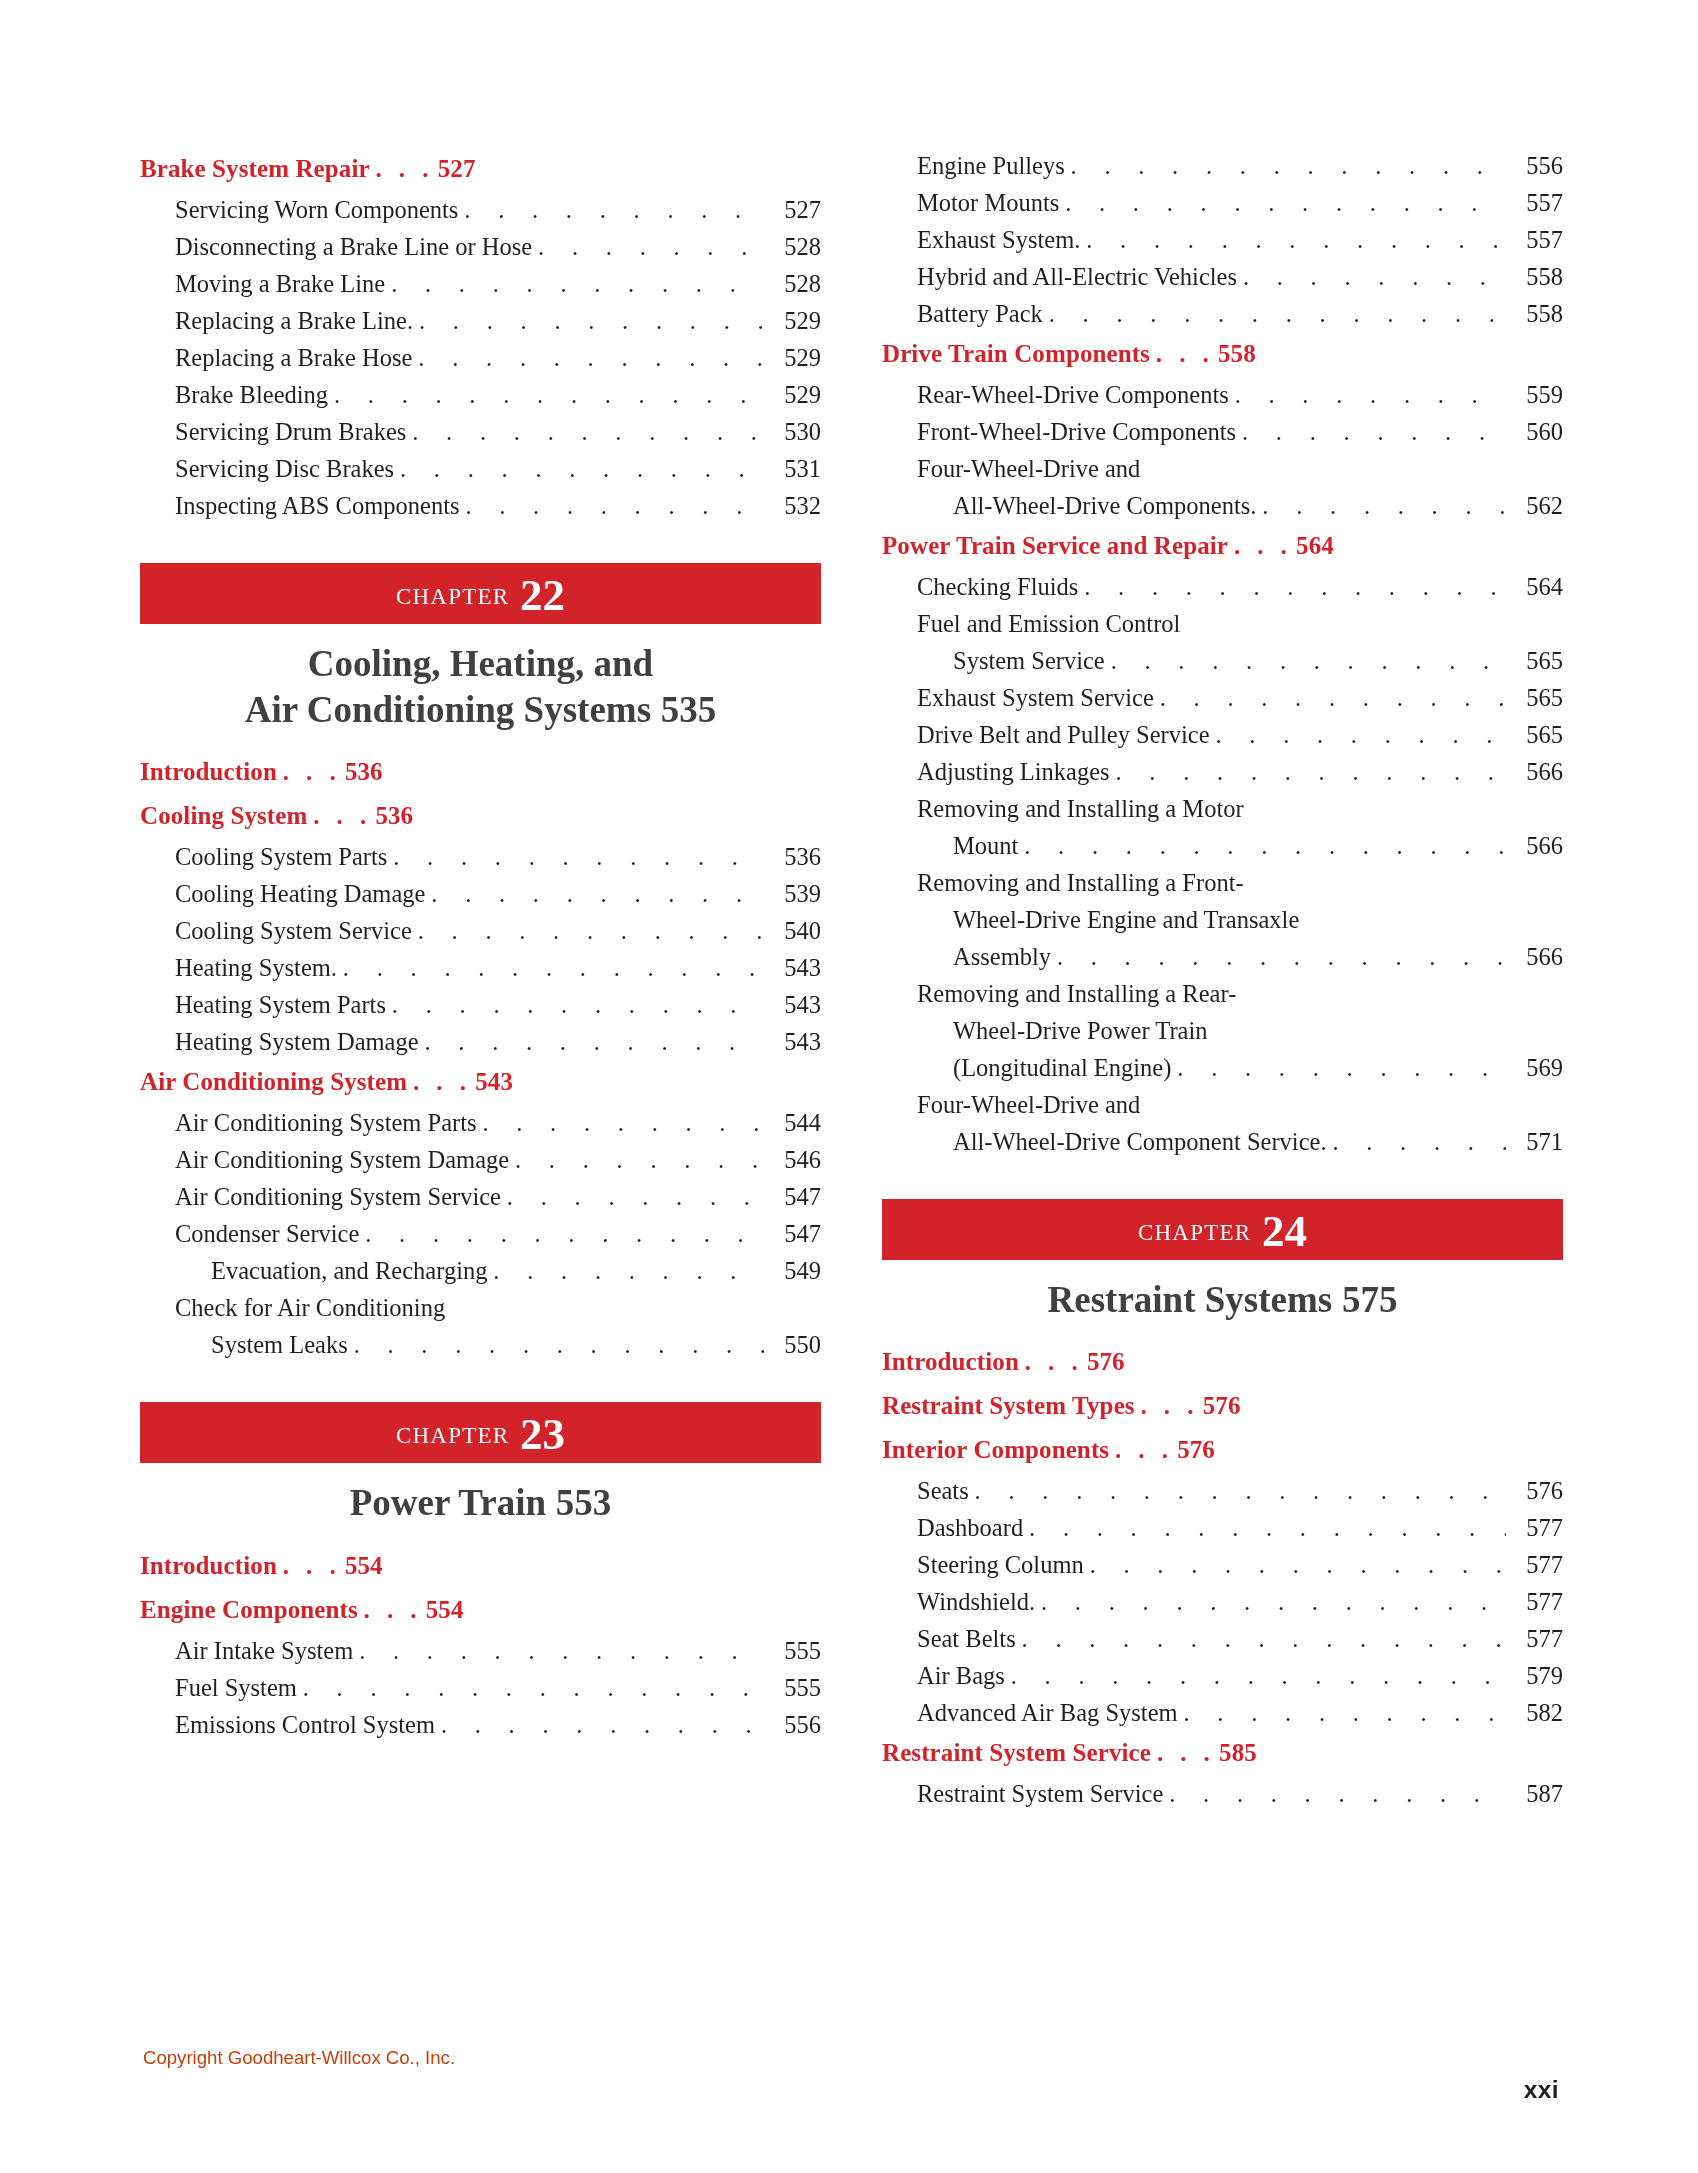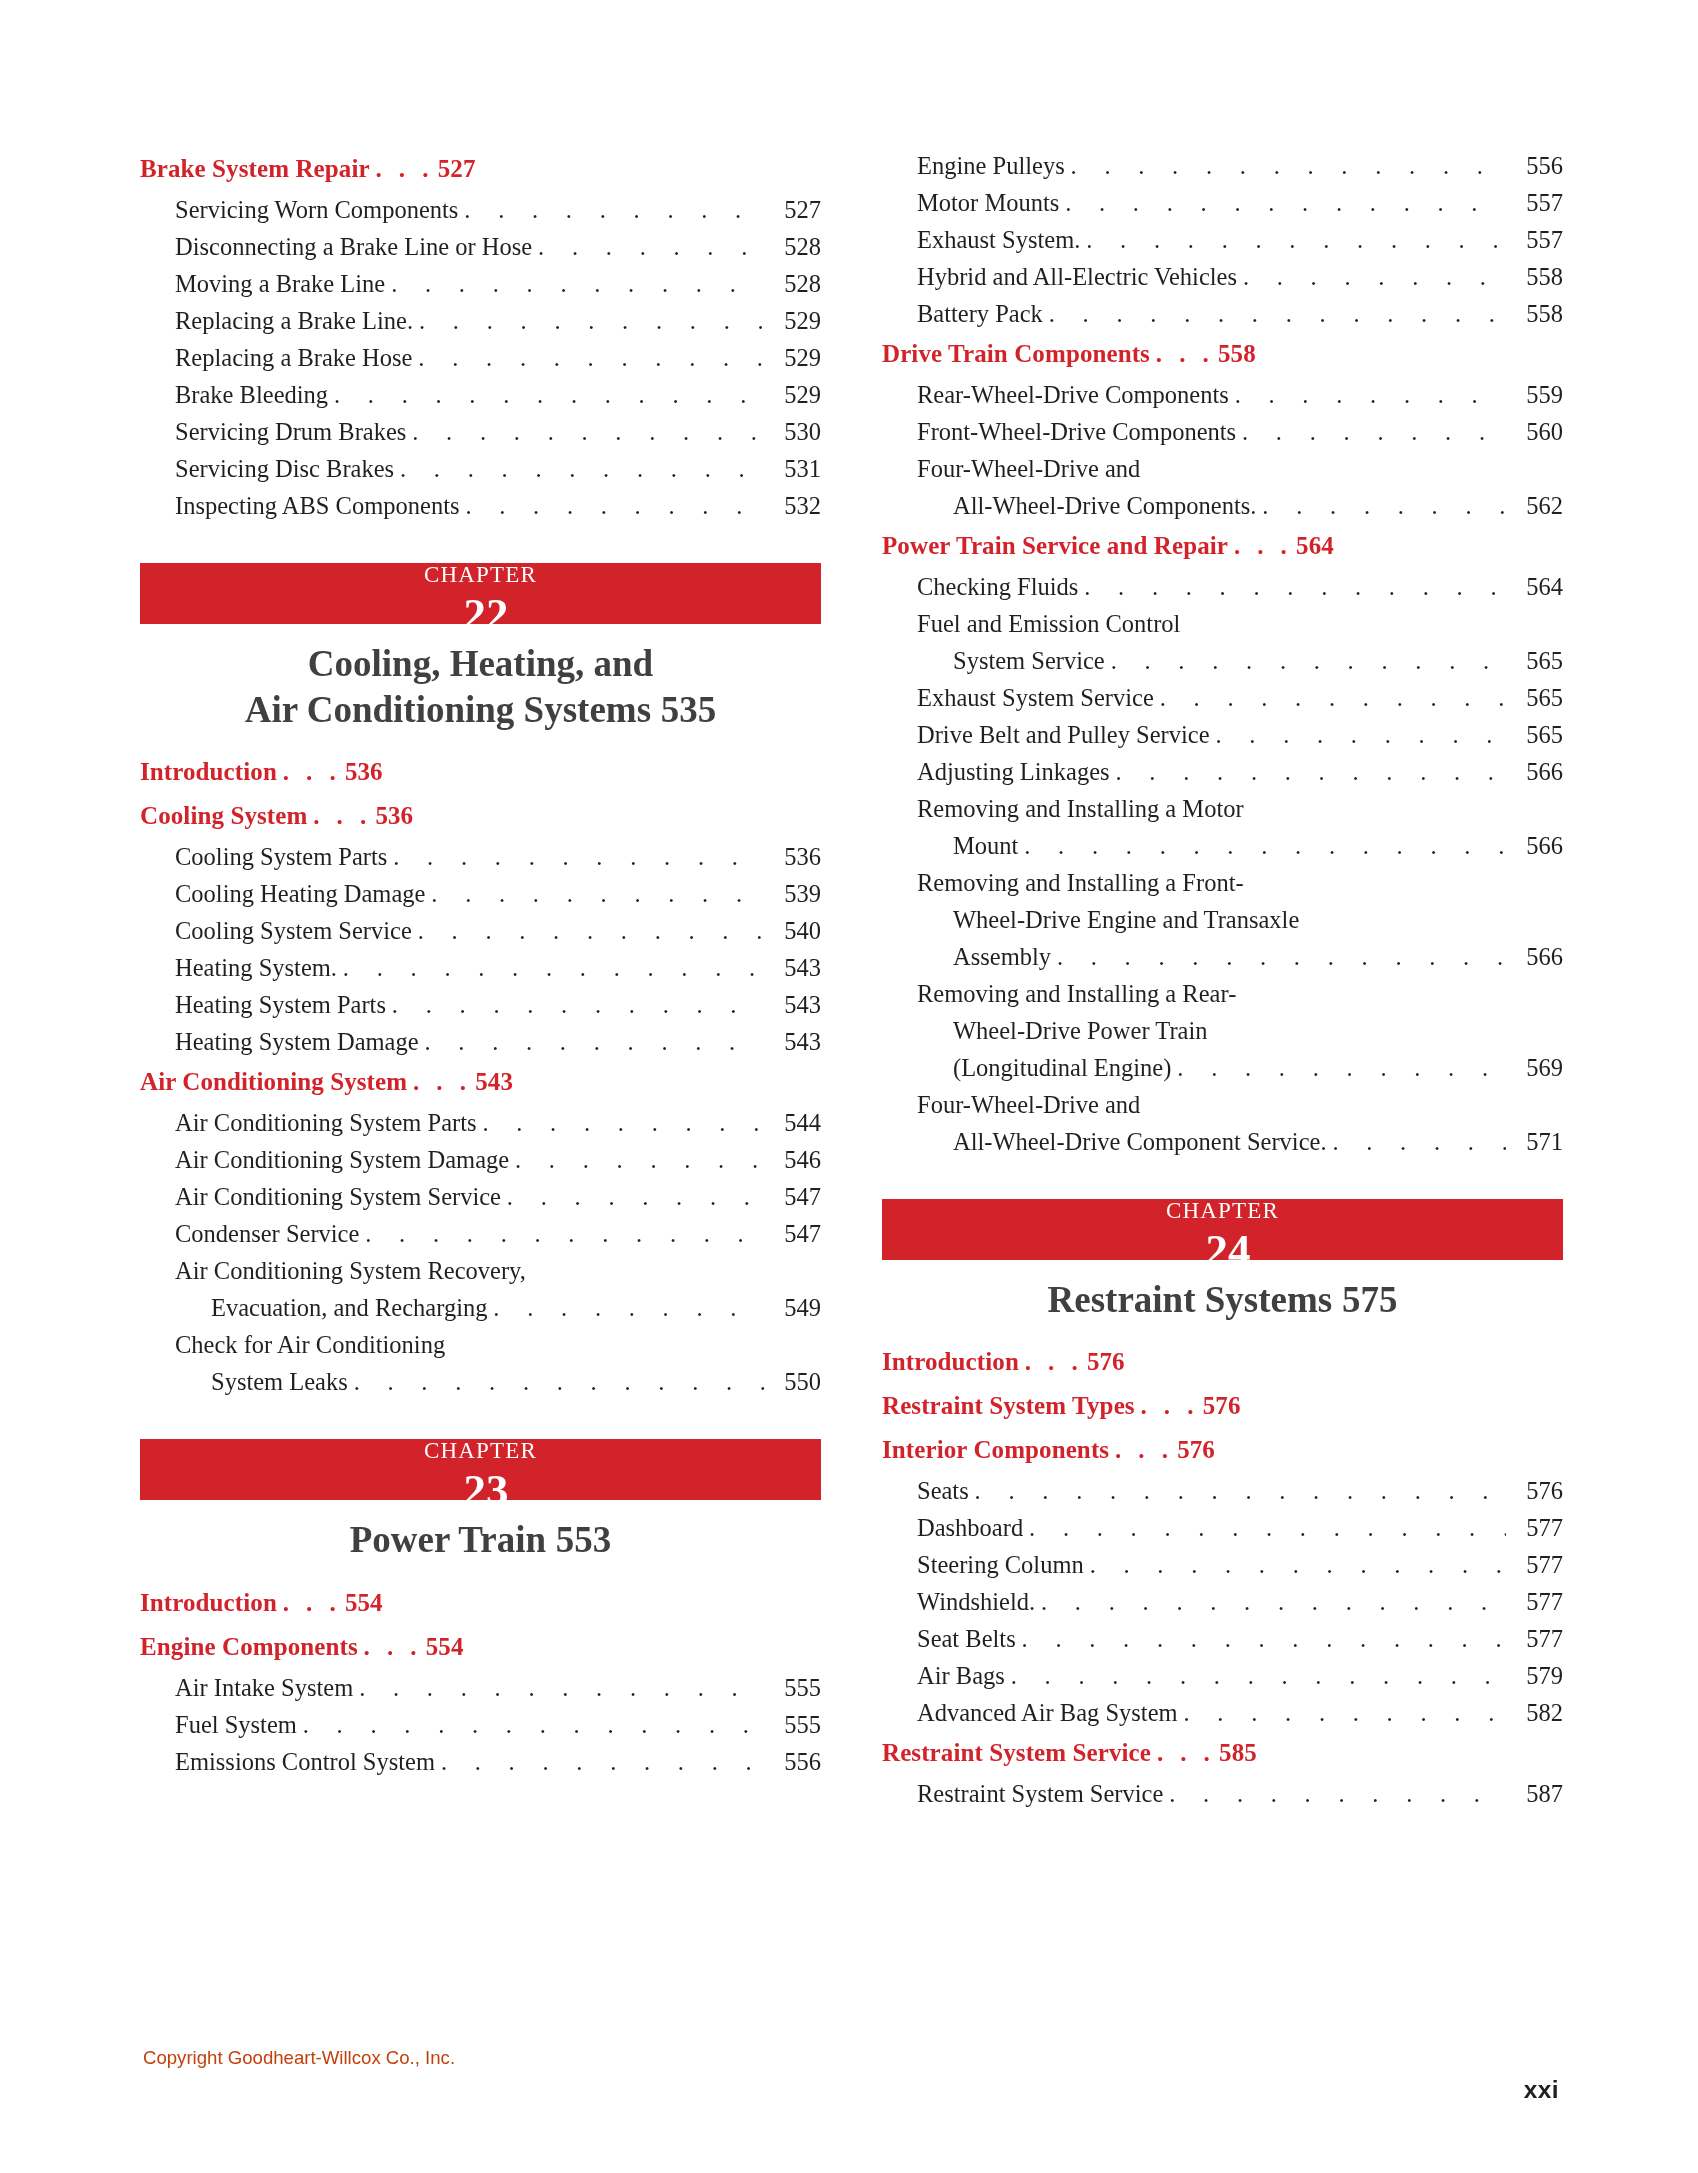--- a/index.html
+++ b/index.html
@@ -81,21 +81,20 @@
 
   
   .chapter-block { margin-top: 13.7px; }
   .banner {
     background: #d2232a;
     height: 61px;
     display: flex;
     align-items: center;
     justify-content: center;
     margin-top: 39px;
-    flex-direction: column;
   }
   .banner .word {
     color: #ffffff;
     font-size: 33px;
     letter-spacing: 1.2px;
     font-variant: small-caps;
     text-transform: lowercase;
     font-weight: normal;
   }
   .banner .num {
@@ -247,25 +246,20 @@
         <div class="entry">
           <span class="txt">Air Conditioning System Service</span>
           <span class="dots">. . . . . . . . . . . . . . . . . . . . . . . . . .</span>
           <span class="pg">547</span>
         </div>
         <div class="entry">
           <span class="txt">Condenser Service</span>
           <span class="dots">. . . . . . . . . . . . . . . . . . . . . . . . . .</span>
           <span class="pg">547</span>
         </div>
-        <div class="entry nodots">
-          <span class="txt">Air Conditioning System Recovery,</span>
-          <span class="dots">. . . . . . . . . . . . . . . . . . . . . . . . . .</span>
-          <span class="pg"></span>
-        </div>
         <div class="entry cont">
           <span class="txt">Evacuation, and Recharging</span>
           <span class="dots">. . . . . . . . . . . . . . . . . . . . . . . . . .</span>
           <span class="pg">549</span>
         </div>
         <div class="entry nodots">
           <span class="txt">Check for Air Conditioning</span>
           <span class="dots">. . . . . . . . . . . . . . . . . . . . . . . . . .</span>
           <span class="pg"></span>
         </div>

